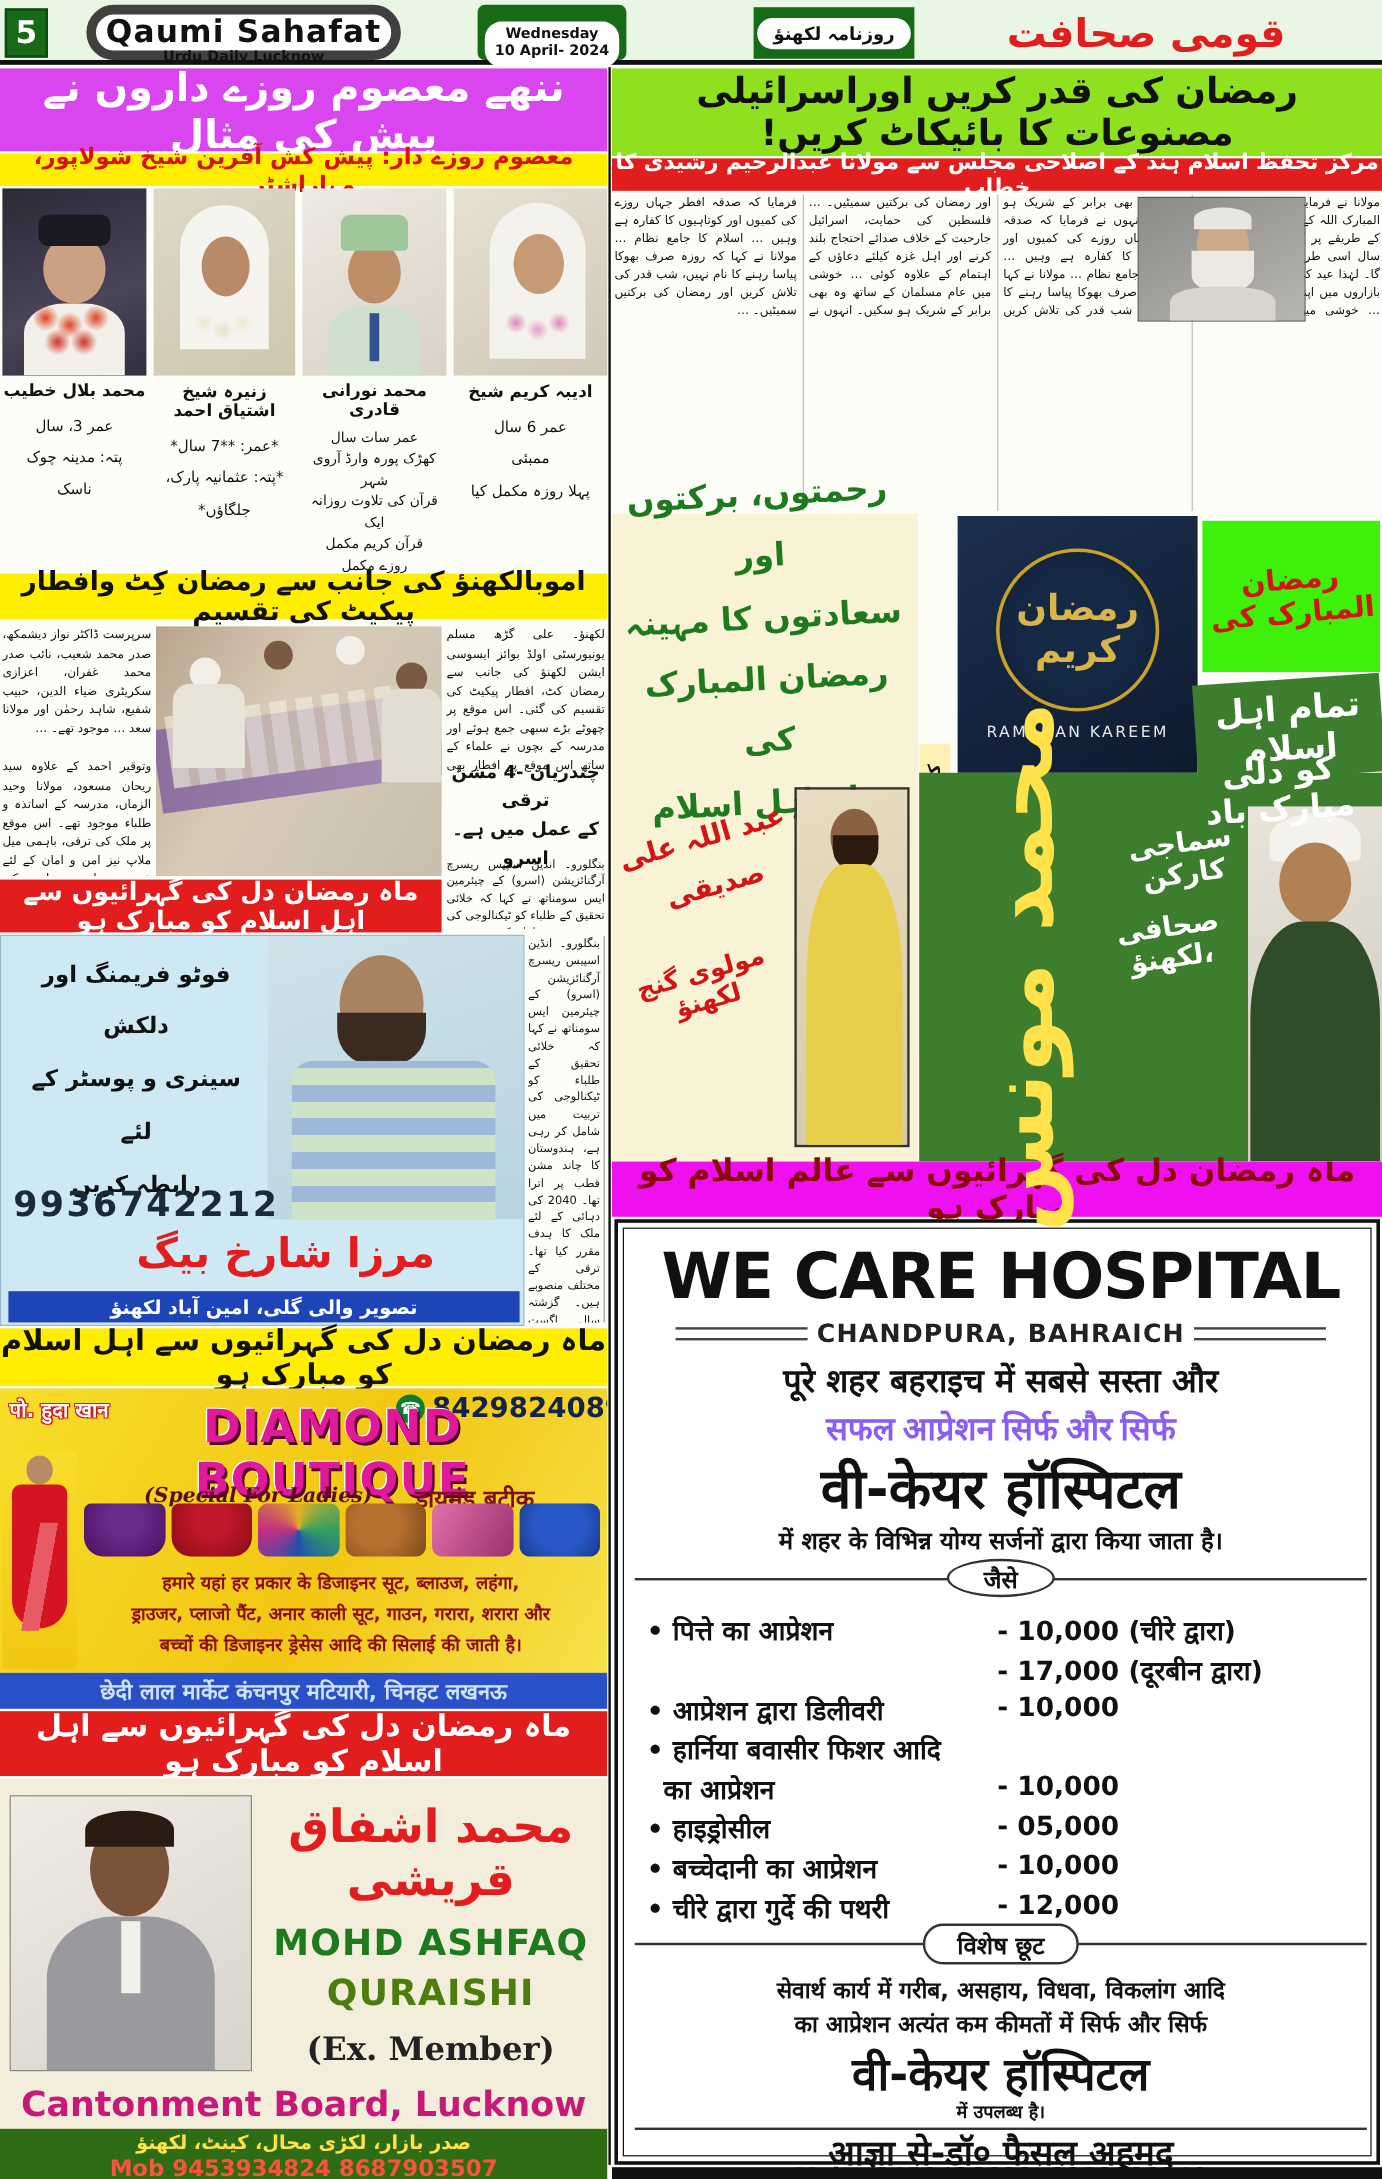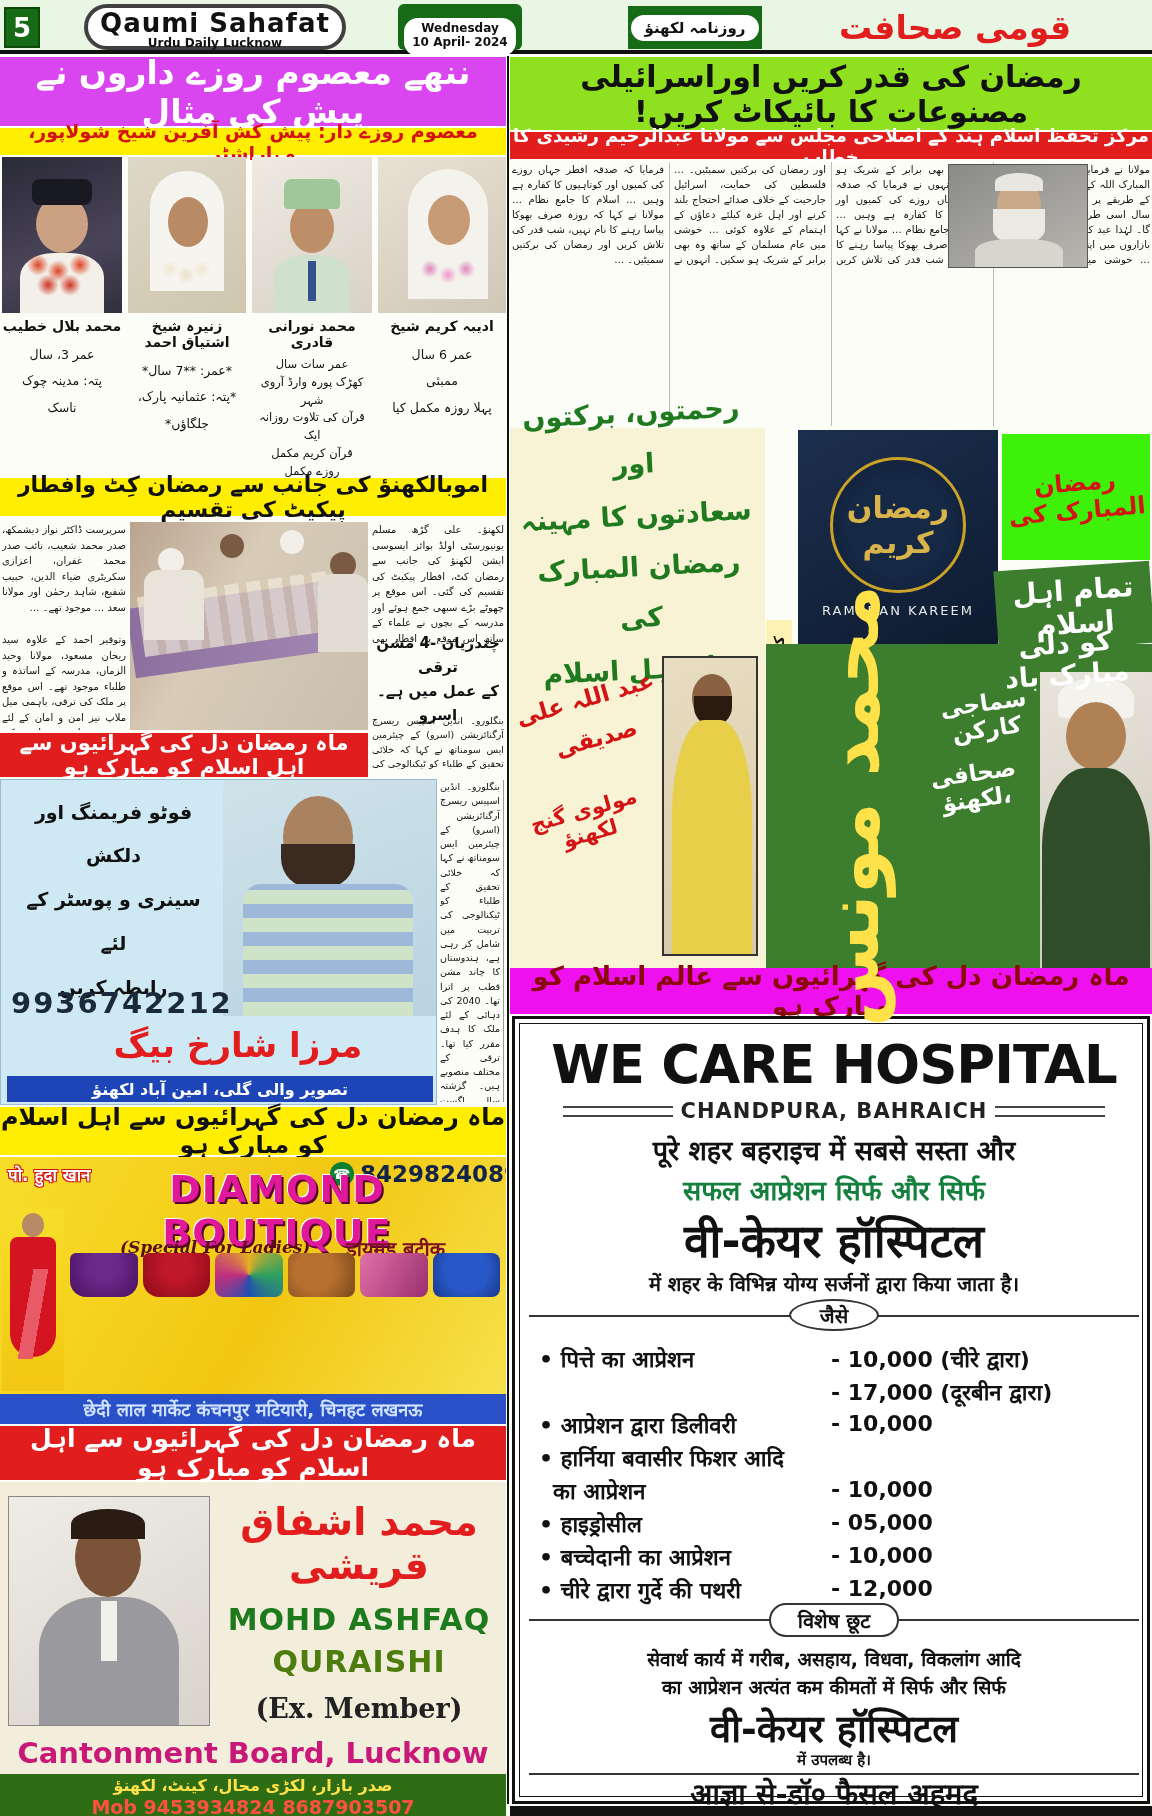--- a/index.html
+++ b/index.html
@@ -23,21 +23,21 @@
 </style>
 </head>
 <body>
 
 <div class="page">
 
   <div class="abs" style="left:0;top:0;width:1152px;height:54px;background:#e9f6e3;border-bottom:4px solid #111;">
     <div class="abs ctr" style="left:4px;top:7px;width:36px;height:41px;background:#176b17;border:2px solid #0c4a0c;">
       <span style="color:#fff;font-size:26px;font-weight:bold;">5</span>
     </div>
-    <div class="abs" style="left:84px;top:4px;width:262px;height:46px;background:#fff;border:4px solid #404040;border-radius:26px;text-align:center;">
+    <div class="abs" style="left:72px;top:4px;width:262px;height:46px;background:#fff;border:8px solid #404040;border-radius:26px;text-align:center;">
       <div style="font-size:26px;font-weight:bold;color:#111;line-height:26px;margin-top:2px;letter-spacing:1px;">Qaumi Sahafat</div>
       <div style="font-size:12px;font-weight:bold;color:#111;">Urdu Daily Lucknow</div>
     </div>
     <div class="abs ctr" style="left:398px;top:4px;width:124px;height:46px;background:#176b17;border-radius:6px;">
       <div style="background:#fff;border-radius:14px;width:112px;height:38px;text-align:center;margin-top:20px;">
         <div style="font-size:12px;font-weight:bold;color:#111;margin-top:3px;">Wednesday</div>
         <div style="font-size:12px;font-weight:bold;color:#111;">10  April-  2024</div>
       </div>
     </div>
     <div class="abs ctr" style="left:628px;top:6px;width:134px;height:43px;background:#176b17;">
@@ -154,20 +154,23 @@
       <div class="abs" style="left:2px;top:60px;width:58px;height:90px;background:linear-gradient(100deg,transparent 40%,#e85a66 40% 60%,transparent 60%);"></div>
     </div>
     <div class="abs" style="left:70px;top:96px;width:430px;height:44px;display:flex;gap:5px;">
       <div style="flex:1;background:radial-gradient(circle at 50% 30%,#6a2a8a 30%,#4a1060);border-radius:6px 6px 16px 16px;"></div>
       <div style="flex:1;background:radial-gradient(circle at 50% 30%,#c01828 30%,#8a0a18);border-radius:6px 6px 16px 16px;"></div>
       <div style="flex:1;background:conic-gradient(#e8b020,#30a060,#2050b0,#c03080,#e8b020);border-radius:8px;"></div>
       <div style="flex:1;background:radial-gradient(circle at 40% 40%,#b87030 40%,#7a4818);border-radius:8px;"></div>
       <div style="flex:1;background:linear-gradient(120deg,#e070a8,#9a3070);border-radius:8px;"></div>
       <div style="flex:1;background:radial-gradient(circle at 50% 40%,#2858c8 50%,#183888);border-radius:8px;"></div>
     </div>
+    <div class="abs ctr pre" style="left:64px;top:146px;width:440px;height:84px;color:#8b0d12;font-size:15px;font-weight:bold;line-height:1.75;">हमारे यहां हर प्रकार के डिजाइनर सूट, ब्लाउज, लहंगा,
+ड्राउजर, प्लाजो पैंट, अनार काली सूट, गाउन, गरारा, शरारा और
+बच्चों की डिजाइनर ड्रेसेस आदि की सिलाई की जाती है।</div>
   </div>
   <div class="abs ctr band" style="left:0;top:1394px;width:506px;height:30px;background:#2a50c8;color:#cfe2ff;font-size:18px;">छेदी लाल मार्केट कंचनपुर मटियारी, चिनहट लखनऊ</div>
 
   <div class="abs ctr u band" style="left:0;top:1426px;width:506px;height:54px;background:#e21d1d;color:#fff;font-size:25px;">ماہ رمضان دل کی گہرائیوں سے اہل اسلام کو مبارک ہو</div>
 
   <div class="abs" style="left:0;top:1482px;width:506px;height:334px;background:#f3eedb;">
     <div class="abs photo" style="left:8px;top:14px;width:202px;height:230px;background:linear-gradient(150deg,#efece6,#d8d4cc);border:1px solid #888;">
       <div class="head" style="left:66px;top:20px;width:66px;height:80px;background:#7a5338;"></div>
       <div class="abs" style="left:62px;top:12px;width:74px;height:30px;background:#2a1c12;border-radius:50% 50% 0 0;"></div>
       <div class="shou" style="left:30px;top:100px;width:140px;height:130px;background:#9a9a9e;"></div>
@@ -246,21 +249,21 @@
   <div class="abs ctr u band" style="left:510px;top:968px;width:642px;height:46px;background:#ef10ef;color:#8a0a0a;font-size:26px;">ماہ رمضان دل کی گہرائیوں سے عالم اسلام کو مبارک ہو</div>
 
   <div class="abs" style="left:512px;top:1016px;width:638px;height:788px;background:#fff;border:3px solid #111;outline:1px solid #111;outline-offset:-8px;">
     <div class="abs ctr" style="left:10px;top:14px;width:618px;height:62px;color:#111;font-size:53px;font-weight:900;letter-spacing:-1px;white-space:nowrap;">WE CARE HOSPITAL</div>
     <div class="abs" style="left:40px;top:80px;width:558px;display:flex;align-items:center;">
       <i class="lin"></i>
       <span style="font-size:21px;font-weight:bold;color:#222;letter-spacing:1px;">CHANDPURA, BAHRAICH</span>
       <i class="lin"></i>
     </div>
     <div class="abs ctr" style="left:10px;top:112px;width:618px;height:36px;font-size:27px;font-weight:bold;color:#111;">पूरे शहर बहराइच में सबसे सस्ता और</div>
-    <div class="abs ctr" style="left:10px;top:152px;width:618px;height:36px;font-size:27px;font-weight:bold;color:#15803d;">सफल आप्रेशन सिर्फ और सिर्फ</div>
+    <div class="abs ctr" style="left:10px;top:152px;width:618px;height:36px;font-size:27px;font-weight:bold;color:#8b5cf6;font-family:Liberation Serif, serif;">सफल आप्रेशन सिर्फ और सिर्फ</div>
     <div class="abs ctr" style="left:10px;top:192px;width:618px;height:56px;font-size:46px;font-weight:900;color:#111;">वी-केयर हॉस्पिटल</div>
     <div class="abs ctr" style="left:10px;top:250px;width:618px;height:28px;font-size:20px;font-weight:bold;color:#111;">में शहर के विभिन्न योग्य सर्जनों द्वारा किया जाता है।</div>
     <div class="abs hr" style="left:14px;top:296px;width:610px;"></div>
     <div class="abs ctr oval" style="left:274px;top:280px;width:90px;height:32px;font-size:20px;color:#111;">जैसे</div>
     <div class="abs" style="left:24px;top:322px;width:592px;">
       <div class="prow" style="height:33px;font-size:22px;">
         <span class="plabel">• पित्ते का आप्रेशन</span>
         <span class="pval">-   10,000 (चीरे द्वारा)</span>
         </div>
       <div class="prow" style="height:33px;font-size:22px;">

